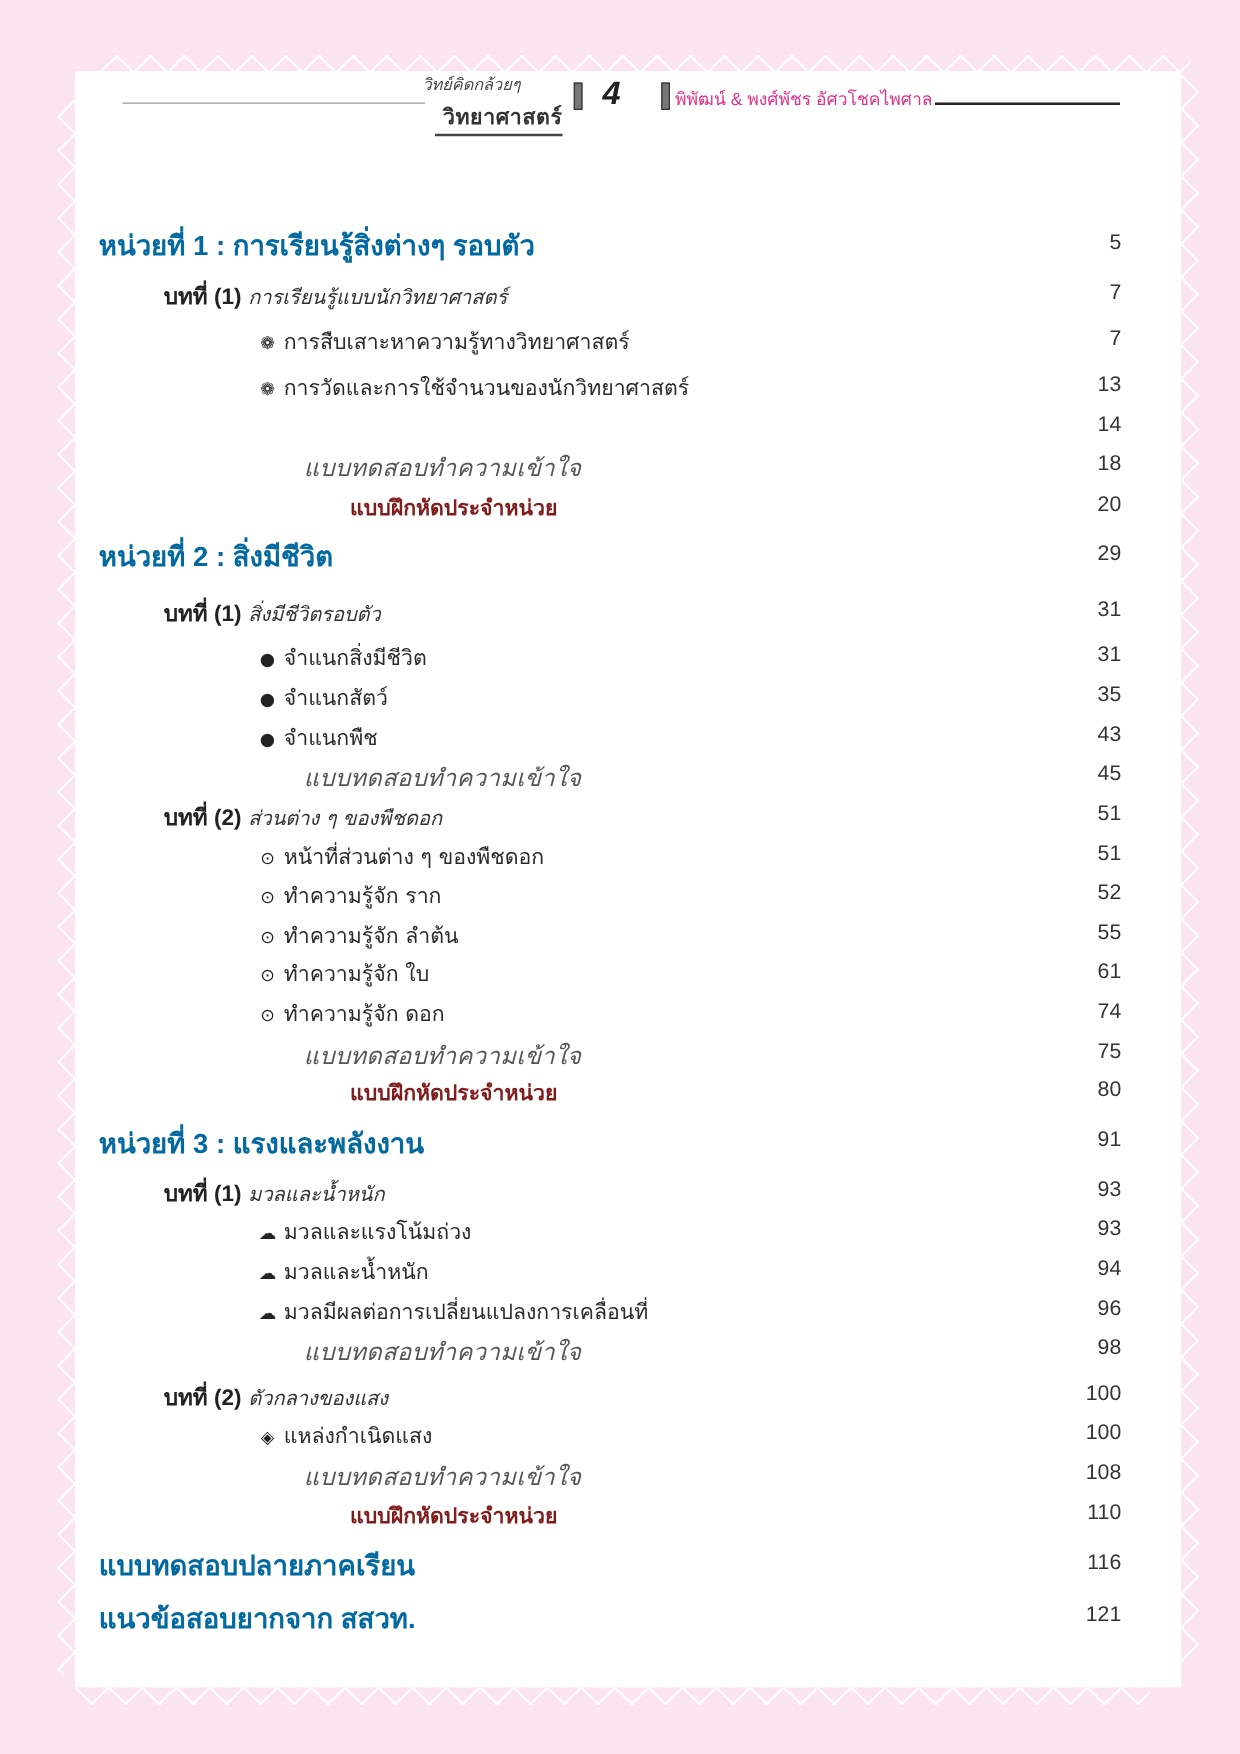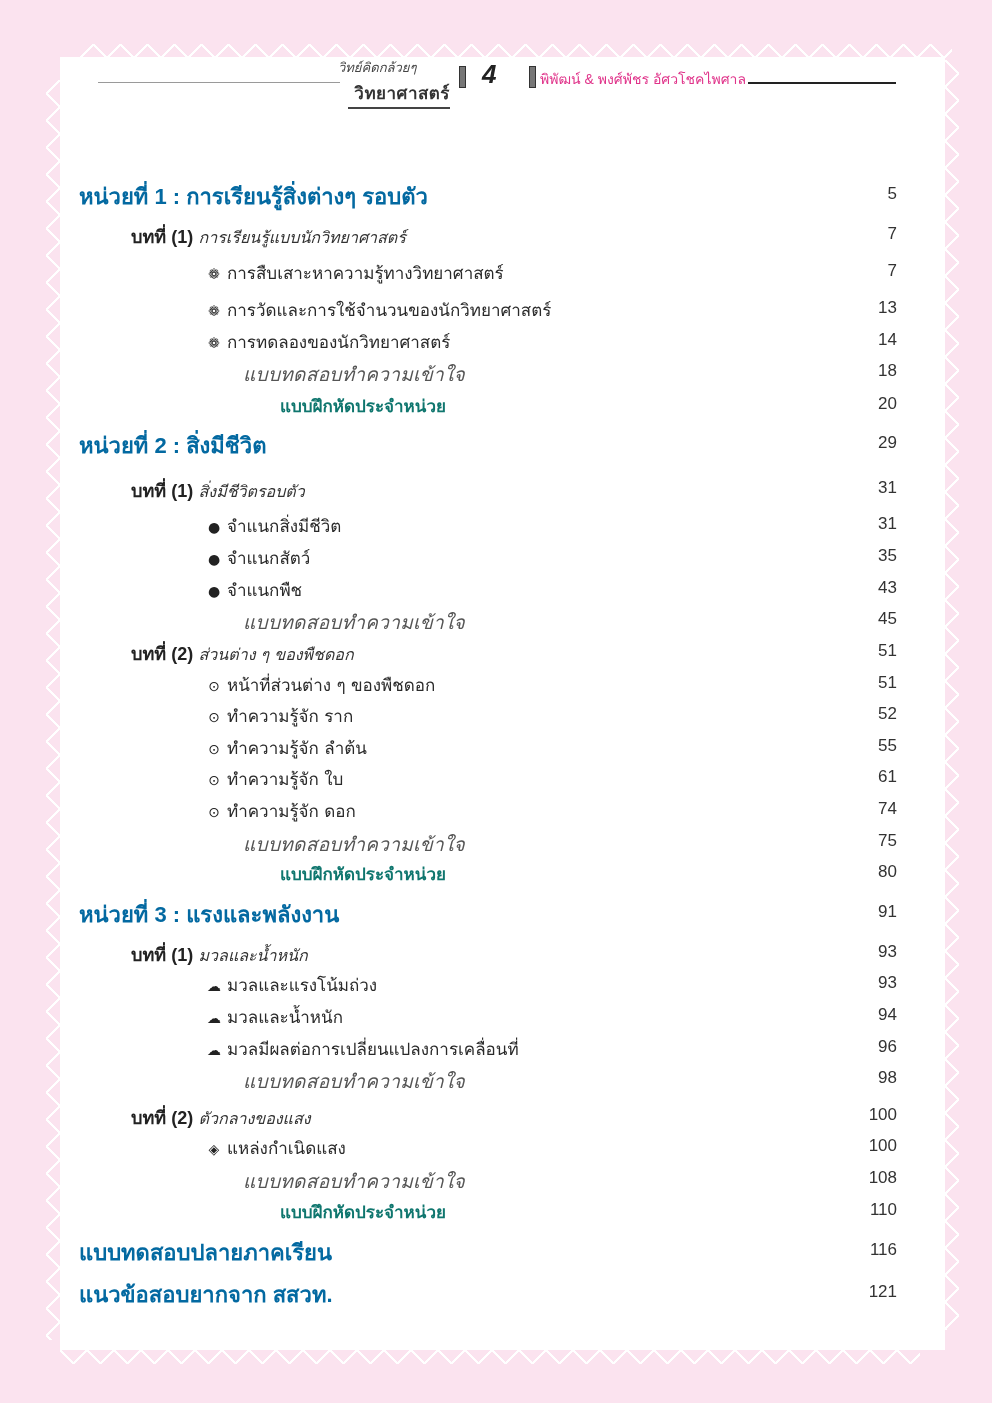--- a/index.html
+++ b/index.html
@@ -97,21 +97,21 @@
   .row.topic .label { left: 205px; font-size: 17px; }
   .row.topic .bullet {
     display: inline-block; width: 18px; margin-right: 4px; text-align: center;
     font-size: 14px; color: #222;
   }
   .row.quiz .label {
     left: 243px; font-family: "DejaVu Serif", serif; font-style: italic; font-size: 19px;
     color: #555; letter-spacing: 0.3px;
   }
   .row.practice .label {
-    left: 280px; font-family: "Liberation Sans", sans-serif; font-weight: bold; font-size: 17px; color: #0f766e;
+    left: 280px; font-family: "Liberation Sans", sans-serif; font-weight: bold; font-size: 17px; color: #7f1d1d;
   }
 </style>
 </head>
 <body>
 
 <div class="zig-top"></div>
 <div class="zig-bottom"></div>
 <div class="zig-left"></div>
 <div class="zig-right"></div>
 <div class="page"></div>
@@ -136,21 +136,20 @@
     </div>
     <div class="row topic" style="top: 259px;">
       <span class="label"><span class="bullet">❁</span><span>การสืบเสาะหาความรู้ทางวิทยาศาสตร์</span></span>
       <span class="pg">7</span>
     </div>
     <div class="row topic" style="top: 296px;">
       <span class="label"><span class="bullet">❁</span><span>การวัดและการใช้จำนวนของนักวิทยาศาสตร์</span></span>
       <span class="pg">13</span>
     </div>
     <div class="row topic" style="top: 328px;">
-      <span class="label"><span class="bullet">❁</span><span>การทดลองของนักวิทยาศาสตร์</span></span>
       <span class="pg">14</span>
     </div>
     <div class="row quiz" style="top: 359px;">
       <span class="label">แบบทดสอบทำความเข้าใจ</span>
       <span class="pg">18</span>
     </div>
     <div class="row practice" style="top: 392px;">
       <span class="label">แบบฝึกหัดประจำหน่วย</span>
       <span class="pg">20</span>
     </div>

